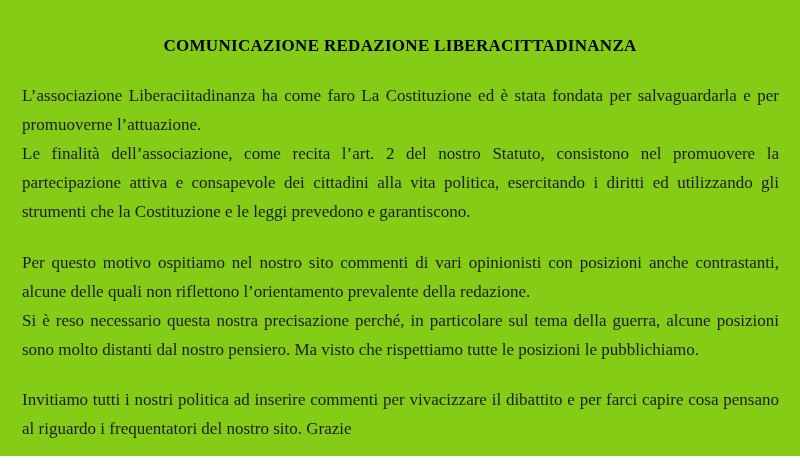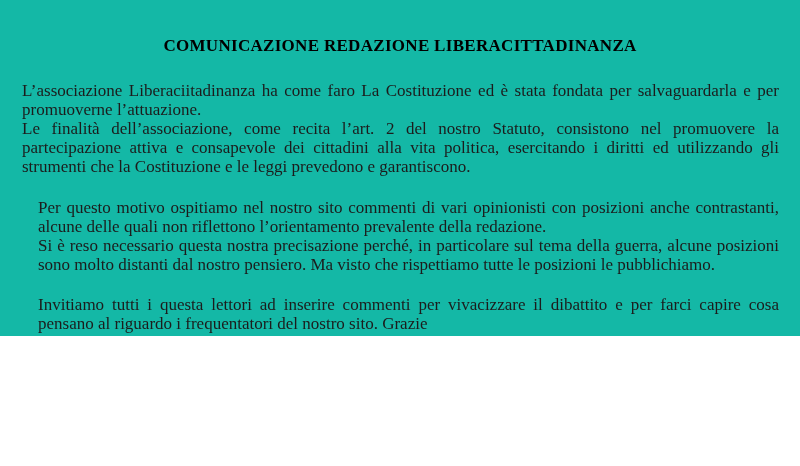--- a/index.html
+++ b/index.html
@@ -1,41 +1,41 @@
 <!DOCTYPE html>
 <html><head>
 <meta charset="utf-8">
 <style>
   * { margin: 0; padding: 0; box-sizing: border-box; }
   html, body { background: #ffffff; }
   .page {
     position: relative;
     width: 800px;
-    height: 336px;
-    background: #14b8a6;
+    height: 456px;
+    background: #84cc16;
     font-family: "Liberation Serif", "DejaVu Serif", serif;
     color: #1c1c1c;
     overflow: hidden;
   }
   .doc-title {
     padding-top: 36px;
     text-align: center;
     font-size: 17px;
     font-weight: bold;
     letter-spacing: 0.3px;
     color: #000000;
   }
   .doc-body {
     margin: 25px 21px 0 22px;
     font-size: 17px;
-    line-height: 19px;
+    line-height: 29px;
     text-align: justify;
   }
   .para-block { margin: 0; }
-  .para-block + .para-block { margin-top: 21.5px; margin-left: 16px; }
+  .para-block + .para-block { margin-top: 21.5px; }
   .para-block p { margin: 0; }
 </style>
 </head>
 <body>
 
 <div class="page">
 
   <div class="doc-title">COMUNICAZIONE REDAZIONE LIBERACITTADINANZA</div>
 
   <div class="doc-body">
@@ -44,18 +44,18 @@
       <p>L’associazione Liberaciitadinanza ha come faro La Costituzione ed è stata fondata per salvaguardarla e per promuoverne l’attuazione.</p>
       <p>Le finalità dell’associazione, come recita l’art. 2 del nostro Statuto, consistono nel promuovere la partecipazione attiva e consapevole dei cittadini alla vita politica, esercitando i diritti ed utilizzando gli strumenti che la Costituzione e le leggi prevedono e garantiscono.</p>
     </div>
 
     <div class="para-block">
       <p>Per questo motivo ospitiamo nel nostro sito commenti di vari opinionisti con posizioni anche contrastanti, alcune delle quali  non riflettono l’orientamento prevalente della redazione.</p>
       <p>Si è reso necessario questa nostra precisazione perché, in particolare sul tema della guerra, alcune posizioni sono  molto distanti dal nostro pensiero. Ma visto che rispettiamo tutte le posizioni le pubblichiamo.</p>
     </div>
 
     <div class="para-block">
-      <p>Invitiamo tutti i questa lettori ad inserire commenti per vivacizzare il dibattito e per farci capire cosa pensano al riguardo i frequentatori del nostro sito. Grazie</p>
+      <p>Invitiamo tutti i nostri politica ad inserire commenti per vivacizzare il dibattito e per farci capire cosa pensano al riguardo i frequentatori del nostro sito. Grazie</p>
     </div>
 
   </div>
 
 </div>
 
 </body></html>

